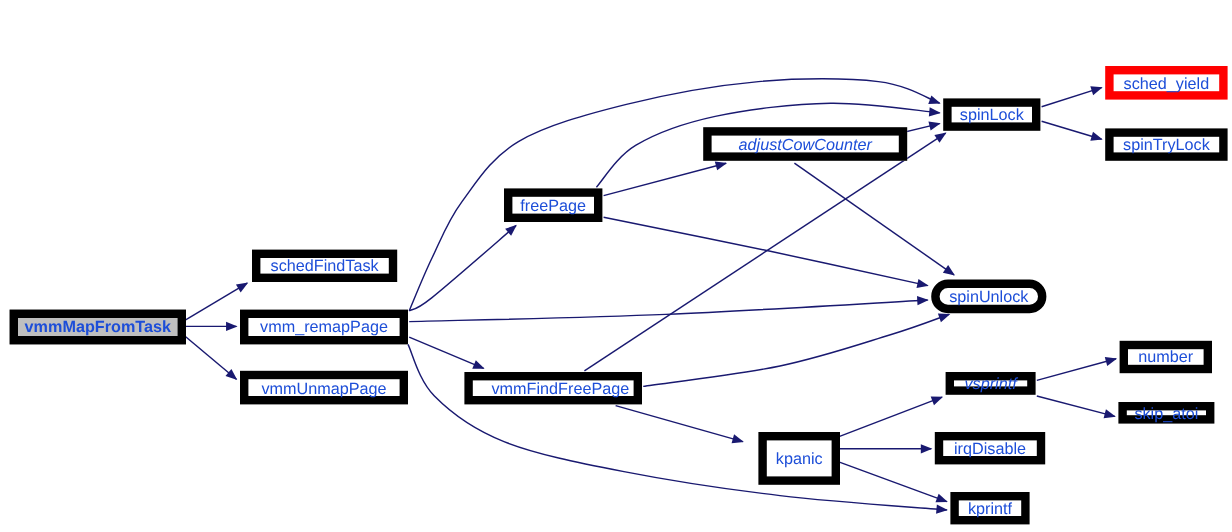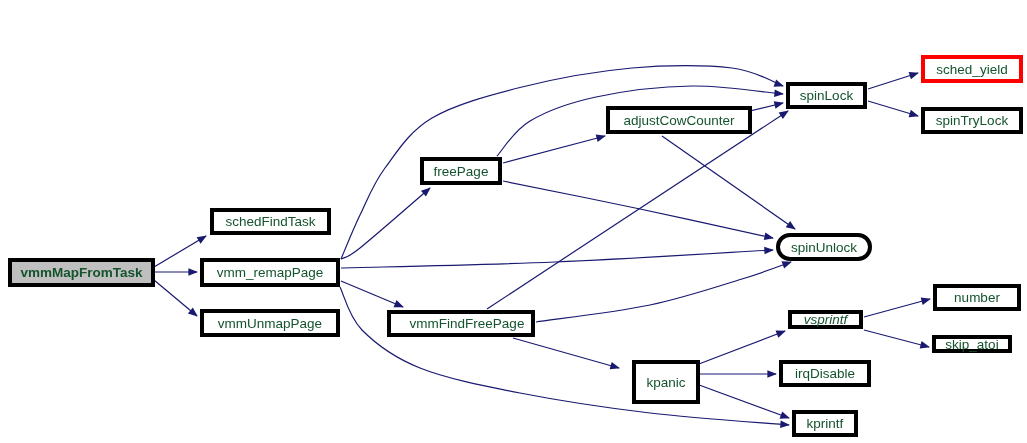--- a/index.html
+++ b/index.html
@@ -1,21 +1,21 @@
 <!DOCTYPE html>
 <html><head>
 <meta charset="utf-8">
 <style>
   html,body{margin:0;padding:0;background:#ffffff;}
   #stage{position:relative;width:1027px;height:443px;background:#ffffff;overflow:hidden;
          font-family:"Liberation Sans","DejaVu Sans",sans-serif;}
   #edges{position:absolute;left:0;top:0;width:1027px;height:443px;}
-  .node{position:absolute;box-sizing:border-box;background:#ffffff;border:4px solid #000000;
+  .node{position:absolute;box-sizing:border-box;background:#ffffff;border:7px solid #000000;
         display:flex;align-items:center;justify-content:center;
-        font-size:13.5px;color:#14532d;white-space:nowrap;cursor:pointer;}
+        font-size:13.5px;color:#1d4ed8;white-space:nowrap;cursor:pointer;}
   .edge{fill:none;stroke-width:1.2px;}
 </style>
 </head>
 <body>
 
 <div id="stage">
   <svg id="edges" viewBox="0 0 1027 443" xmlns="http://www.w3.org/2000/svg">
     <defs>
       <marker id="ah" viewBox="0 0 10 10" refX="9" refY="5" markerWidth="11" markerHeight="8" orient="auto">
         <path d="M0,1 L10,5 L0,9 z" fill="#191970"></path>
@@ -46,26 +46,26 @@
         <path d="M864,317 L930,299" class="edge" stroke="#191970" marker-end="url(#ah)"></path>
         <path d="M864,330 L929,347" class="edge" stroke="#191970" marker-end="url(#ah)"></path>
       </g>
   </svg>
   <div id="node-layer">
       <div class="node" style="left: 8px; top: 258px; width: 147px; height: 29px; background: rgb(191, 191, 191); border-color: rgb(0, 0, 0); font-weight: bold;">vmmMapFromTask</div>
       <div class="node" style="left: 210px; top: 208px; width: 121px; height: 27px; background: rgb(255, 255, 255); border-color: rgb(0, 0, 0);">schedFindTask</div>
       <div class="node" style="left: 200px; top: 258px; width: 140px; height: 29px; background: rgb(255, 255, 255); border-color: rgb(0, 0, 0);">vmm_remapPage</div>
       <div class="node" style="left: 200px; top: 309px; width: 140px; height: 28px; background: rgb(255, 255, 255); border-color: rgb(0, 0, 0);">vmmUnmapPage</div>
       <div class="node" style="left: 420px; top: 157px; width: 82px; height: 28px; background: rgb(255, 255, 255); border-color: rgb(0, 0, 0);">freePage</div>
-      <div class="node" style="left: 606px; top: 106px; width: 146px; height: 28px; background: rgb(255, 255, 255); border-color: rgb(0, 0, 0);">adjustCowCounter</div>
+      <div class="node" style="left: 586px; top: 106px; width: 170px; height: 28px; background: rgb(255, 255, 255); border-color: rgb(0, 0, 0); font-style: italic;">adjustCowCounter</div>
       <div class="node" style="left: 387px; top: 310px; width: 148px; height: 27px; background: rgb(255, 255, 255); border-color: rgb(0, 0, 0); padding-left: 12px;">vmmFindFreePage</div>
       <div class="node" style="left: 786px; top: 82px; width: 81px; height: 27px; background: rgb(255, 255, 255); border-color: rgb(0, 0, 0);">spinLock</div>
       <div class="node" style="left: 921px; top: 55px; width: 102px; height: 28px; background: rgb(255, 255, 255); border-color: rgb(255, 0, 0);">sched_yield</div>
       <div class="node" style="left: 921px; top: 107px; width: 102px; height: 27px; background: rgb(255, 255, 255); border-color: rgb(0, 0, 0); text-align: center;">spinTryLock</div>
       <div class="node" style="left: 776px; top: 233px; width: 96px; height: 28px; background: rgb(255, 255, 255); border-color: rgb(0, 0, 0); border-radius: 14px;">spinUnlock</div>
-      <div class="node" style="left: 933px; top: 284px; width: 88px; height: 27px; background: rgb(255, 255, 255); border-color: rgb(0, 0, 0);">number</div>
+      <div class="node" style="left: 933px; top: 284px; width: 77px; height: 27px; background: rgb(255, 255, 255); border-color: rgb(0, 0, 0);">number</div>
       <div class="node" style="left: 788px; top: 310px; width: 75px; height: 19px; background: rgb(255, 255, 255); border-color: rgb(0, 0, 0); font-style: italic;">vsprintf</div>
       <div class="node" style="left: 932px; top: 335px; width: 80px; height: 18px; background: rgb(255, 255, 255); border-color: rgb(0, 0, 0);">skip_atoi</div>
       <div class="node" style="left: 632px; top: 360px; width: 68px; height: 44px; background: rgb(255, 255, 255); border-color: rgb(0, 0, 0);">kpanic</div>
       <div class="node" style="left: 779px; top: 360px; width: 92px; height: 27px; background: rgb(255, 255, 255); border-color: rgb(0, 0, 0);">irqDisable</div>
       <div class="node" style="left: 792px; top: 410px; width: 66px; height: 27px; background: rgb(255, 255, 255); border-color: rgb(0, 0, 0);">kprintf</div>
     </div>
 </div>
 
 </body></html>

